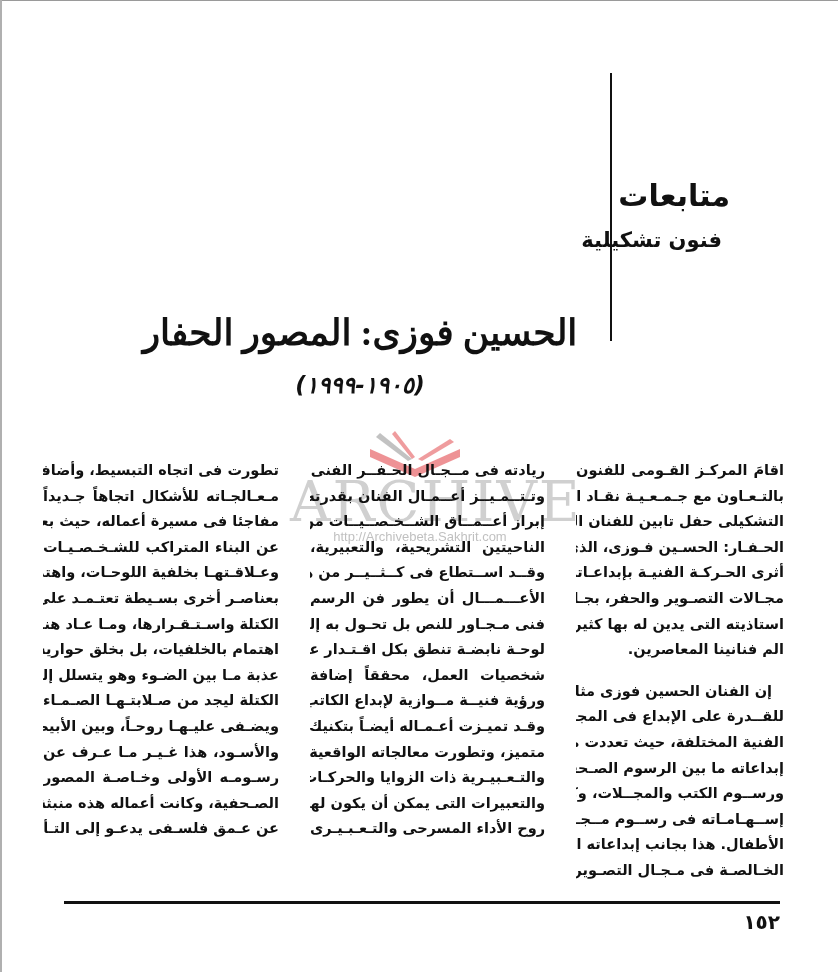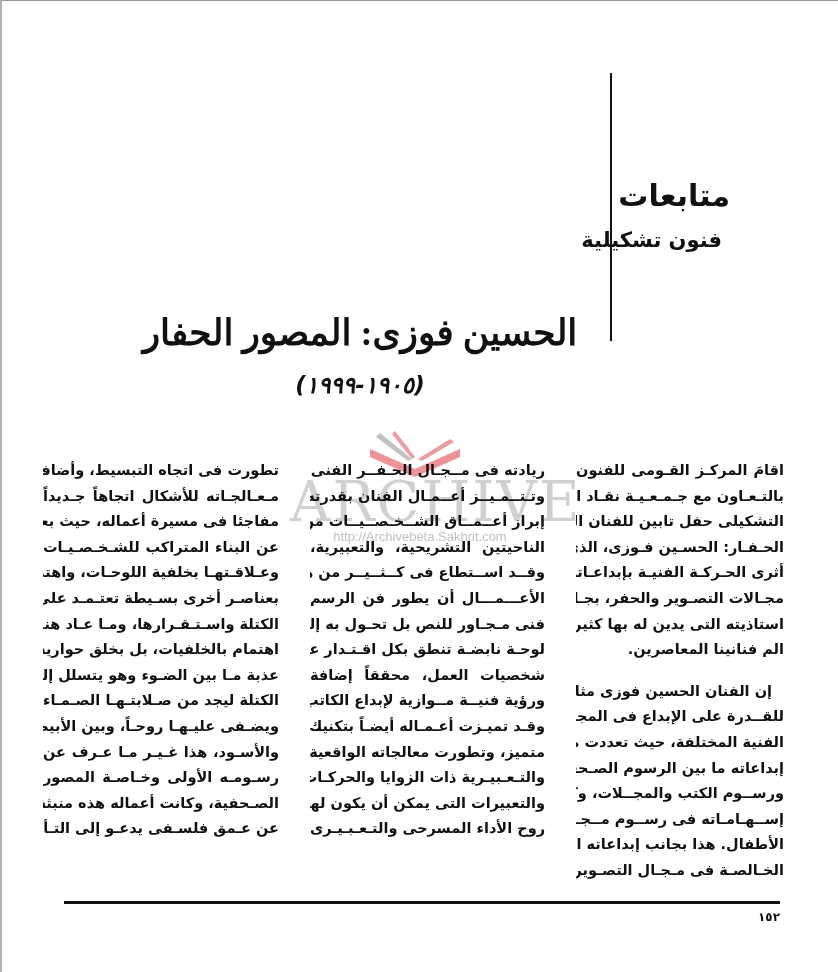--- a/index.html
+++ b/index.html
@@ -38,21 +38,21 @@
   }
   .col .line { display: block; white-space: nowrap; text-align-last: justify; text-align: justify; overflow: hidden; }
   .col-right { left: 576px; width: 208px; }
   .col-mid { left: 310px; width: 235px; }
   .col-left { left: 43px; width: 236px; }
   .para-gap { height: 16px; }
 
   .footer-rule { position: absolute; left: 64px; top: 901px; width: 716px; height: 3px; background: #111; }
   .page-number {
     position: absolute; right: 58px; top: 910px;
-    font-size: 12px; font-weight: bold; direction: rtl;
+    font-size: 20px; font-weight: bold; direction: rtl;
   }
 
   
   .wm { position: absolute; left: 290px; top: 429px; width: 260px; height: 130px; pointer-events: none; }
   .wm-book { position: absolute; left: 60px; top: 0; width: 130px; height: 50px; }
   .wm-word {
     position: absolute; left: 0; top: 40px; width: 260px; text-align: center;
     font-family: "DejaVu Serif", serif; font-size: 56px; color: rgba(120,120,120,0.35);
     letter-spacing: 2px;
   }

